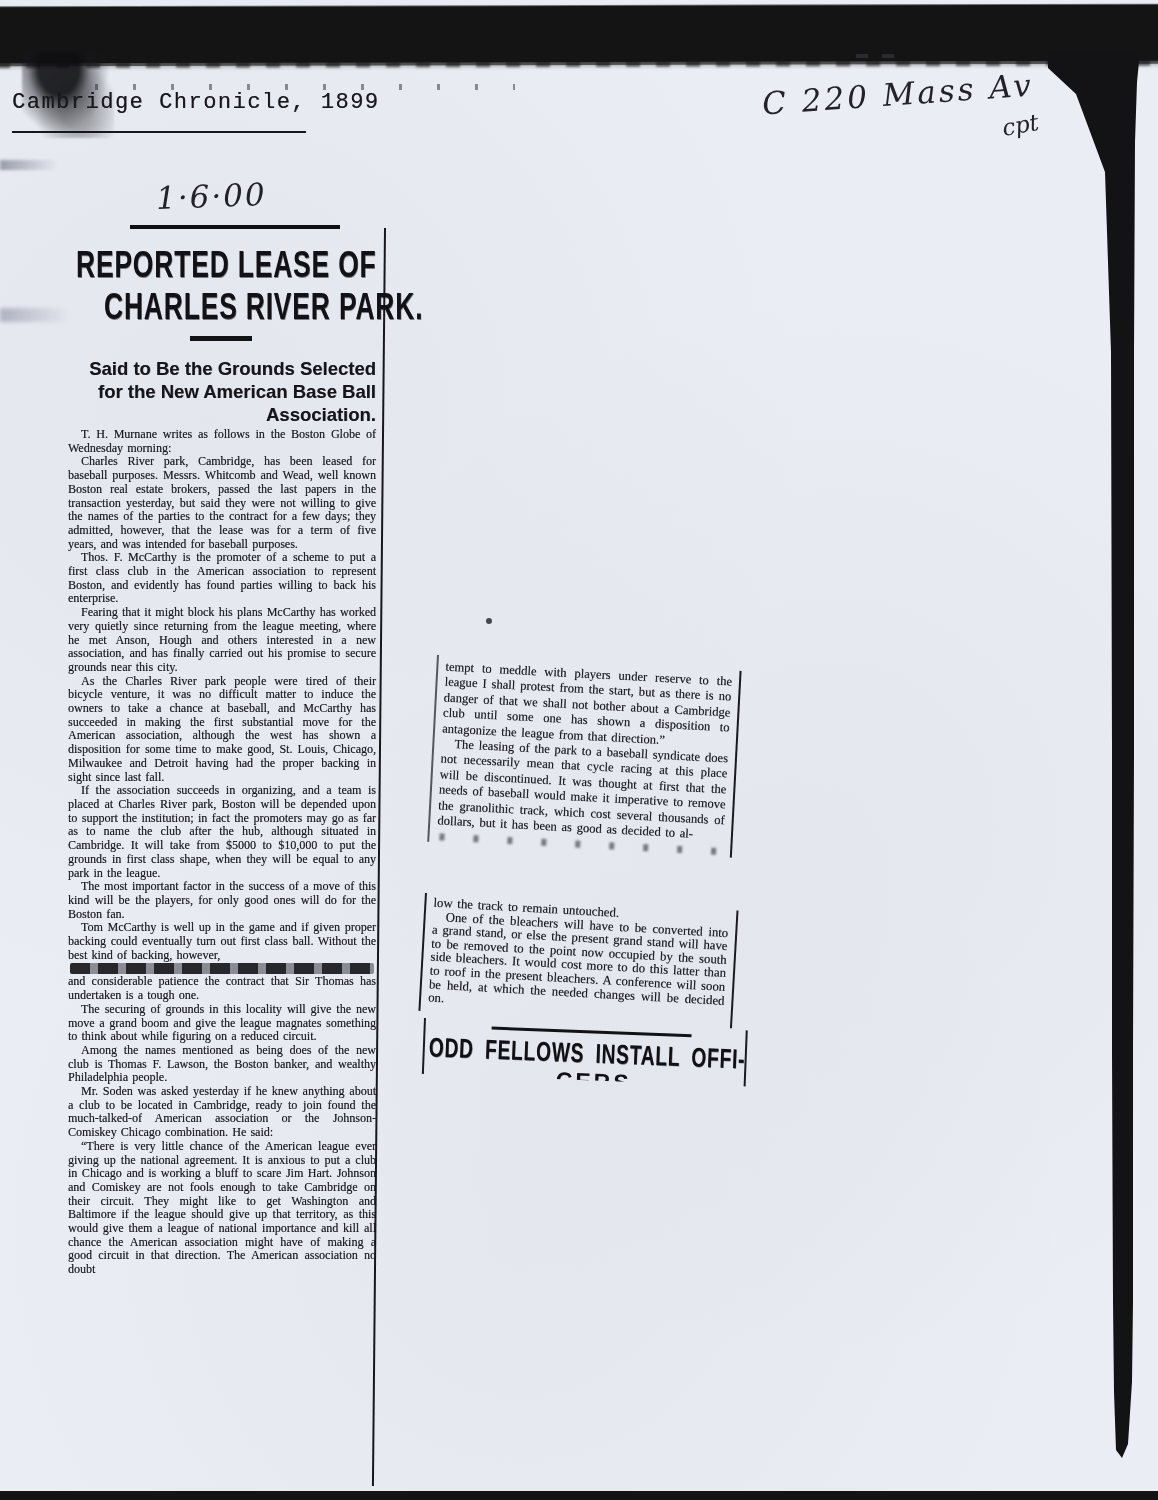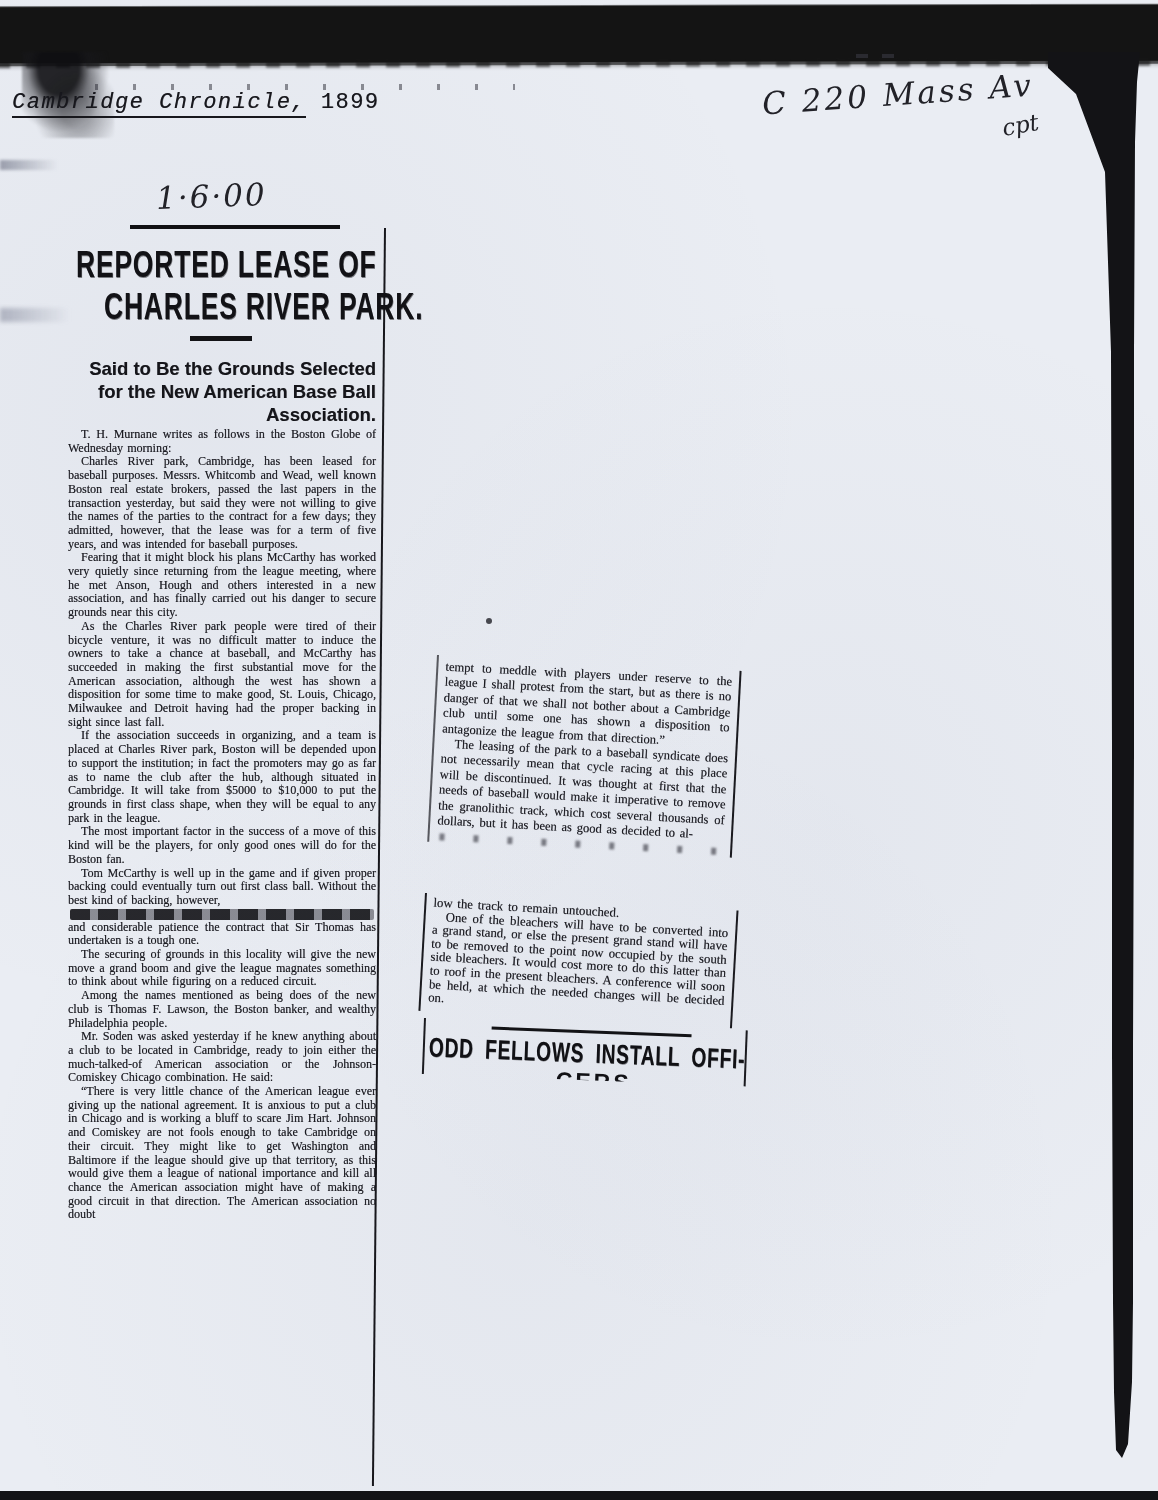--- a/index.html
+++ b/index.html
@@ -57,21 +57,21 @@
   }
   .bottombar { position:absolute; left:0; top:1491px; width:1158px; height:9px; background:#131316; }
 
   
   .typed-header {
     position:absolute; left:12px; top:90px;
     font-family:"Liberation Mono", monospace; font-size:22px; letter-spacing:1.5px;
     color:#17171c; text-shadow:0.4px 0.4px 0.4px rgba(20,20,30,0.55);
     white-space:nowrap;
   }
-  .typed-header .u { border-bottom:2.5px solid #17171c; padding-bottom:1px;font-style:italic; }
+  .typed-header .u { border-bottom:2.5px solid #17171c; padding-bottom:16px; }
   .hand { font-family:"DejaVu Serif", serif; font-style:italic; color:#222228; }
   .hand-id { position:absolute; left:762px; top:76px; font-size:31px; transform:rotate(-4deg); letter-spacing:3px; }
   .hand-cpt { position:absolute; left:1002px; top:112px; font-size:23px; transform:rotate(-10deg); }
   .hand-date { position:absolute; left:156px; top:178px; font-size:31px; transform:rotate(-2deg); letter-spacing:2px; }
 
   
   .headline-toprule { position:absolute; left:130px; top:225px; width:210px; height:4px; background:#101013; }
   .column-rule { position:absolute; left:384px; top:228px; width:2px; height:1258px;
     background:#17171c; transform:rotate(0.55deg); transform-origin:top center; }
 
@@ -152,30 +152,31 @@
   <div class="column-rule"></div>
 
   <div class="main-article">
     <div class="hl hl1">REPORTED LEASE OF</div>
     <div class="hl hl2">CHARLES RIVER PARK.</div>
     <div class="hl-dash"></div>
     <div class="subhead">Said to Be the Grounds Selected for the New American Base Ball Association.</div>
     <div class="body-copy">
       <p>T. H. Murnane writes as follows in the Boston Globe of Wednesday morning:</p>
       <p>Charles River park, Cambridge, has been leased for baseball purposes. Messrs. Whitcomb and Wead, well known Boston real estate brokers, passed the last papers in the transaction yesterday, but said they were not willing to give the names of the parties to the contract for a few days; they admitted, however, that the lease was for a term of five years, and was intended for baseball purposes.</p>
-      <p>Fearing that it might block his plans McCarthy has worked very quietly since returning from the league meeting, where he met Anson, Hough and others interested in a new association, and has finally carried out his danger to secure grounds near this city.</p>
+      <p>Thos. F. McCarthy is the promoter of a scheme to put a first class club in the American association to represent Boston, and evidently has found parties willing to back his enterprise.</p>
+      <p>Fearing that it might block his plans McCarthy has worked very quietly since returning from the league meeting, where he met Anson, Hough and others interested in a new association, and has finally carried out his promise to secure grounds near this city.</p>
       <p>As the Charles River park people were tired of their bicycle venture, it was no difficult matter to induce the owners to take a chance at baseball, and McCarthy has succeeded in making the first substantial move for the American association, although the west has shown a disposition for some time to make good, St. Louis, Chicago, Milwaukee and Detroit having had the proper backing in sight since last fall.</p>
       <p>If the association succeeds in organizing, and a team is placed at Charles River park, Boston will be depended upon to support the institution; in fact the promoters may go as far as to name the club after the hub, although situated in Cambridge. It will take from $5000 to $10,000 to put the grounds in first class shape, when they will be equal to any park in the league.</p>
       <p>The most important factor in the success of a move of this kind will be the players, for only good ones will do for the Boston fan.</p>
       <p>Tom McCarthy is well up in the game and if given proper backing could eventually turn out first class ball. Without the best kind of backing, however,</p>
       <div class="overprint-smudge"></div>
       <p class="no-indent">and considerable patience the contract that Sir Thomas has undertaken is a tough one.</p>
       <p>The securing of grounds in this locality will give the new move a grand boom and give the league magnates something to think about while figuring on a reduced circuit.</p>
       <p>Among the names mentioned as being does of the new club is Thomas F. Lawson, the Boston banker, and wealthy Philadelphia people.</p>
-      <p>Mr. Soden was asked yesterday if he knew anything about a club to be located in Cambridge, ready to join either the much-talked-of American association or the Johnson-Comiskey Chicago combination. He said:</p>
+      <p>Mr. Soden was asked yesterday if he knew anything about a club to be located in Cambridge, ready to join found the much-talked-of American association or the Johnson-Comiskey Chicago combination. He said:</p>
       <p>“There is very little chance of the American league ever giving up the national agreement. It is anxious to put a club in Chicago and is working a bluff to scare Jim Hart. Johnson and Comiskey are not fools enough to take Cambridge on their circuit. They might like to get Washington and Baltimore if the league should give up that territory, as this would give them a league of national importance and kill all chance the American association might have of making a good circuit in that direction. The American association no doubt</p>
     </div>
   </div>
 
   <div class="clip clip-1">
     <p>tempt to meddle with players under reserve to the league I shall protest from the start, but as there is no danger of that we shall not bother about a Cambridge club until some one has shown a disposition to antagonize the league from that direction.”</p>
     <p>The leasing of the park to a baseball syndicate does not necessarily mean that cycle racing at this place will be discontinued. It was thought at first that the needs of baseball would make it imperative to remove the granolithic track, which cost several thousands of dollars, but it has been as good as decided to al-</p>
     <div class="clip-specks"></div>
   </div>
 

